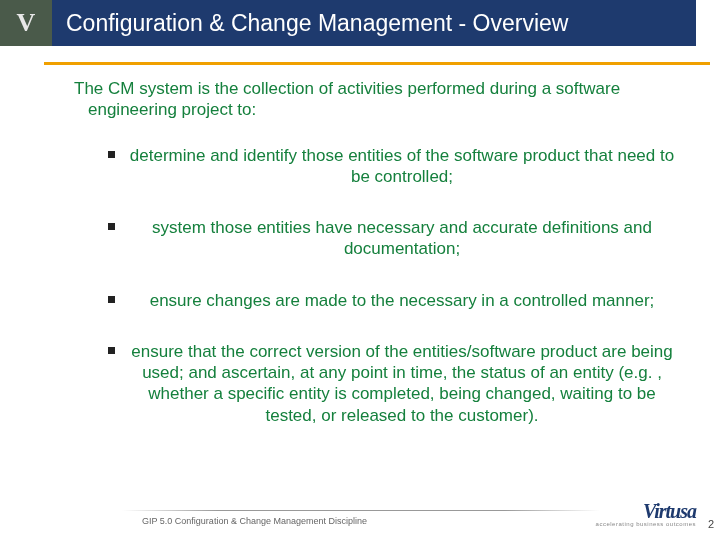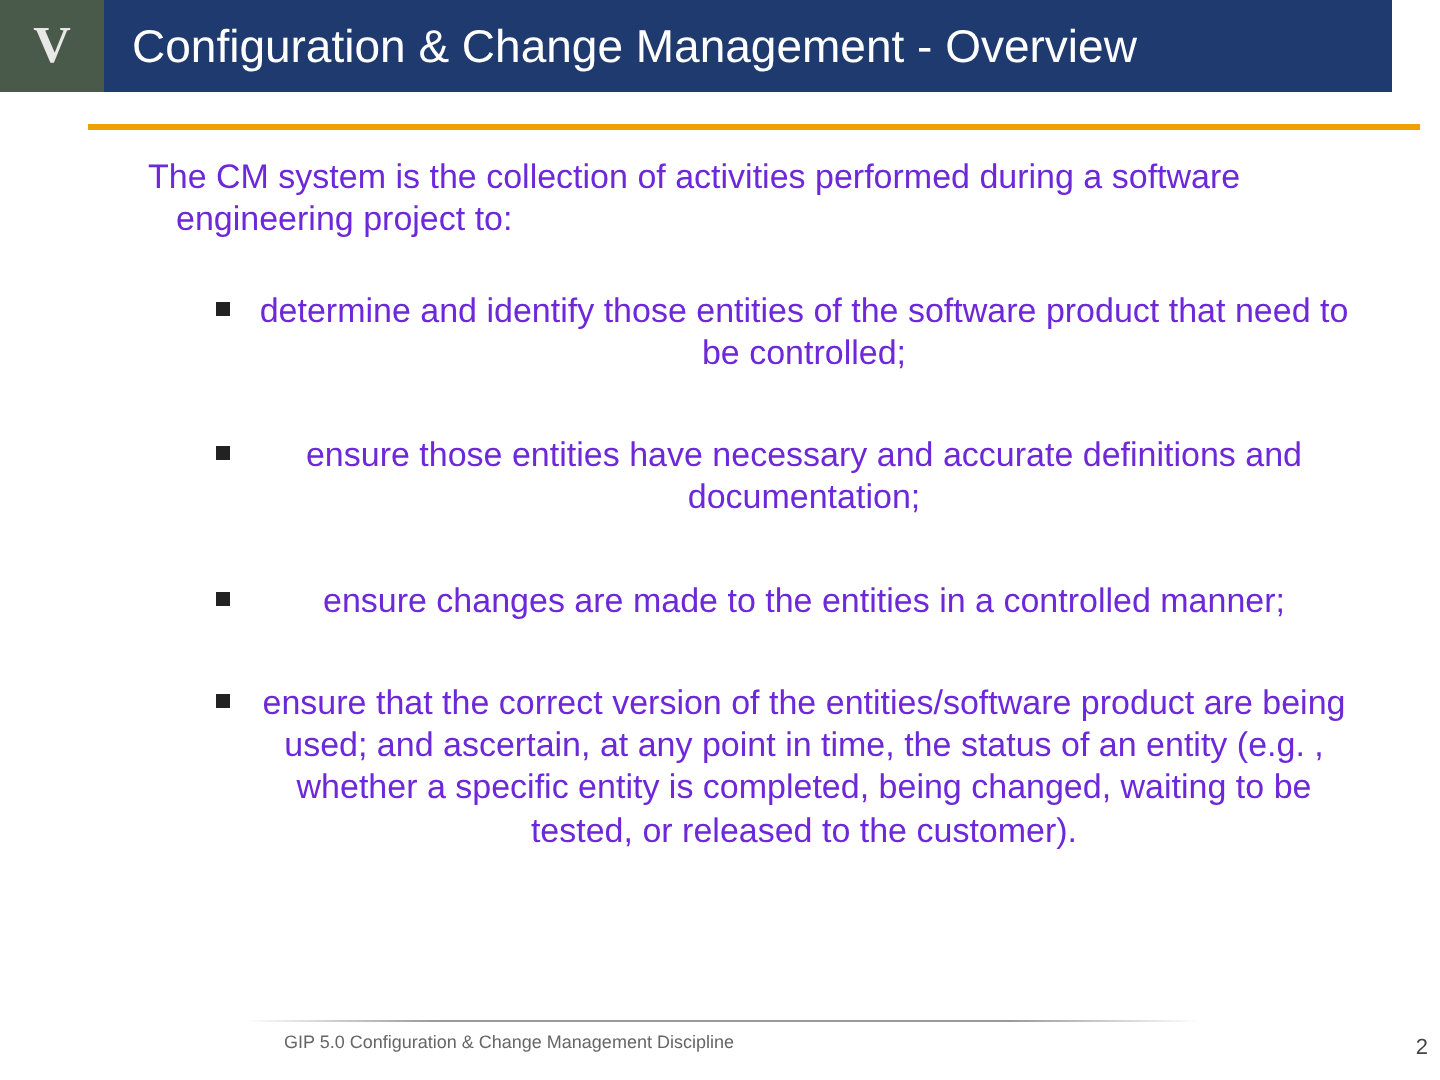--- a/index.html
+++ b/index.html
@@ -45,21 +45,21 @@
     background: #f0a000;
     margin-left: 44px;
     margin-right: 10px;
     margin-top: 16px;
   }
   .content {
     position: absolute;
     top: 78px;
     left: 74px;
     right: 42px;
-    color: #6d28d9;
+    color: #15803d;
   }
   .intro {
     font-size: 17px;
     line-height: 1.25;
     margin-bottom: 24px;
     padding-left: 0;
     text-indent: -14px;
     margin-left: 14px;
   }
   ul.bullets {
@@ -147,23 +147,27 @@
     <h1>Configuration &amp; Change Management - Overview</h1>
   </div>
 </div>
 
 <div class="accent-line"></div>
 
 <div class="content">
   <p class="intro">The CM system is the collection of activities performed during a software engineering project to:</p>
   <ul class="bullets">
     <li>determine and identify those entities of the software product that need to be controlled;</li>
-    <li>ensure those entities have necessary and accurate definitions and documentation;</li>
-    <li>ensure changes are made to the entities in a controlled manner;</li>
+    <li>system those entities have necessary and accurate definitions and documentation;</li>
+    <li>ensure changes are made to the necessary in a controlled manner;</li>
     <li>ensure that the correct version of the entities/software product are being used; and ascertain, at any point in time, the status of an entity (e.g. , whether a specific entity is completed, being changed, waiting to be tested, or released to the customer).</li>
   </ul>
 </div>
 
 <div class="footer">
   <div class="footer-rule"></div>
   <div class="footer-text">GIP 5.0 Configuration &amp; Change Management Discipline</div>
+  <div class="footer-logo">
+    <span class="brand">Virtusa</span>
+    <span class="tagline">accelerating business outcomes</span>
+  </div>
   <div class="page-num">2</div>
 </div>
 
 </body></html>

